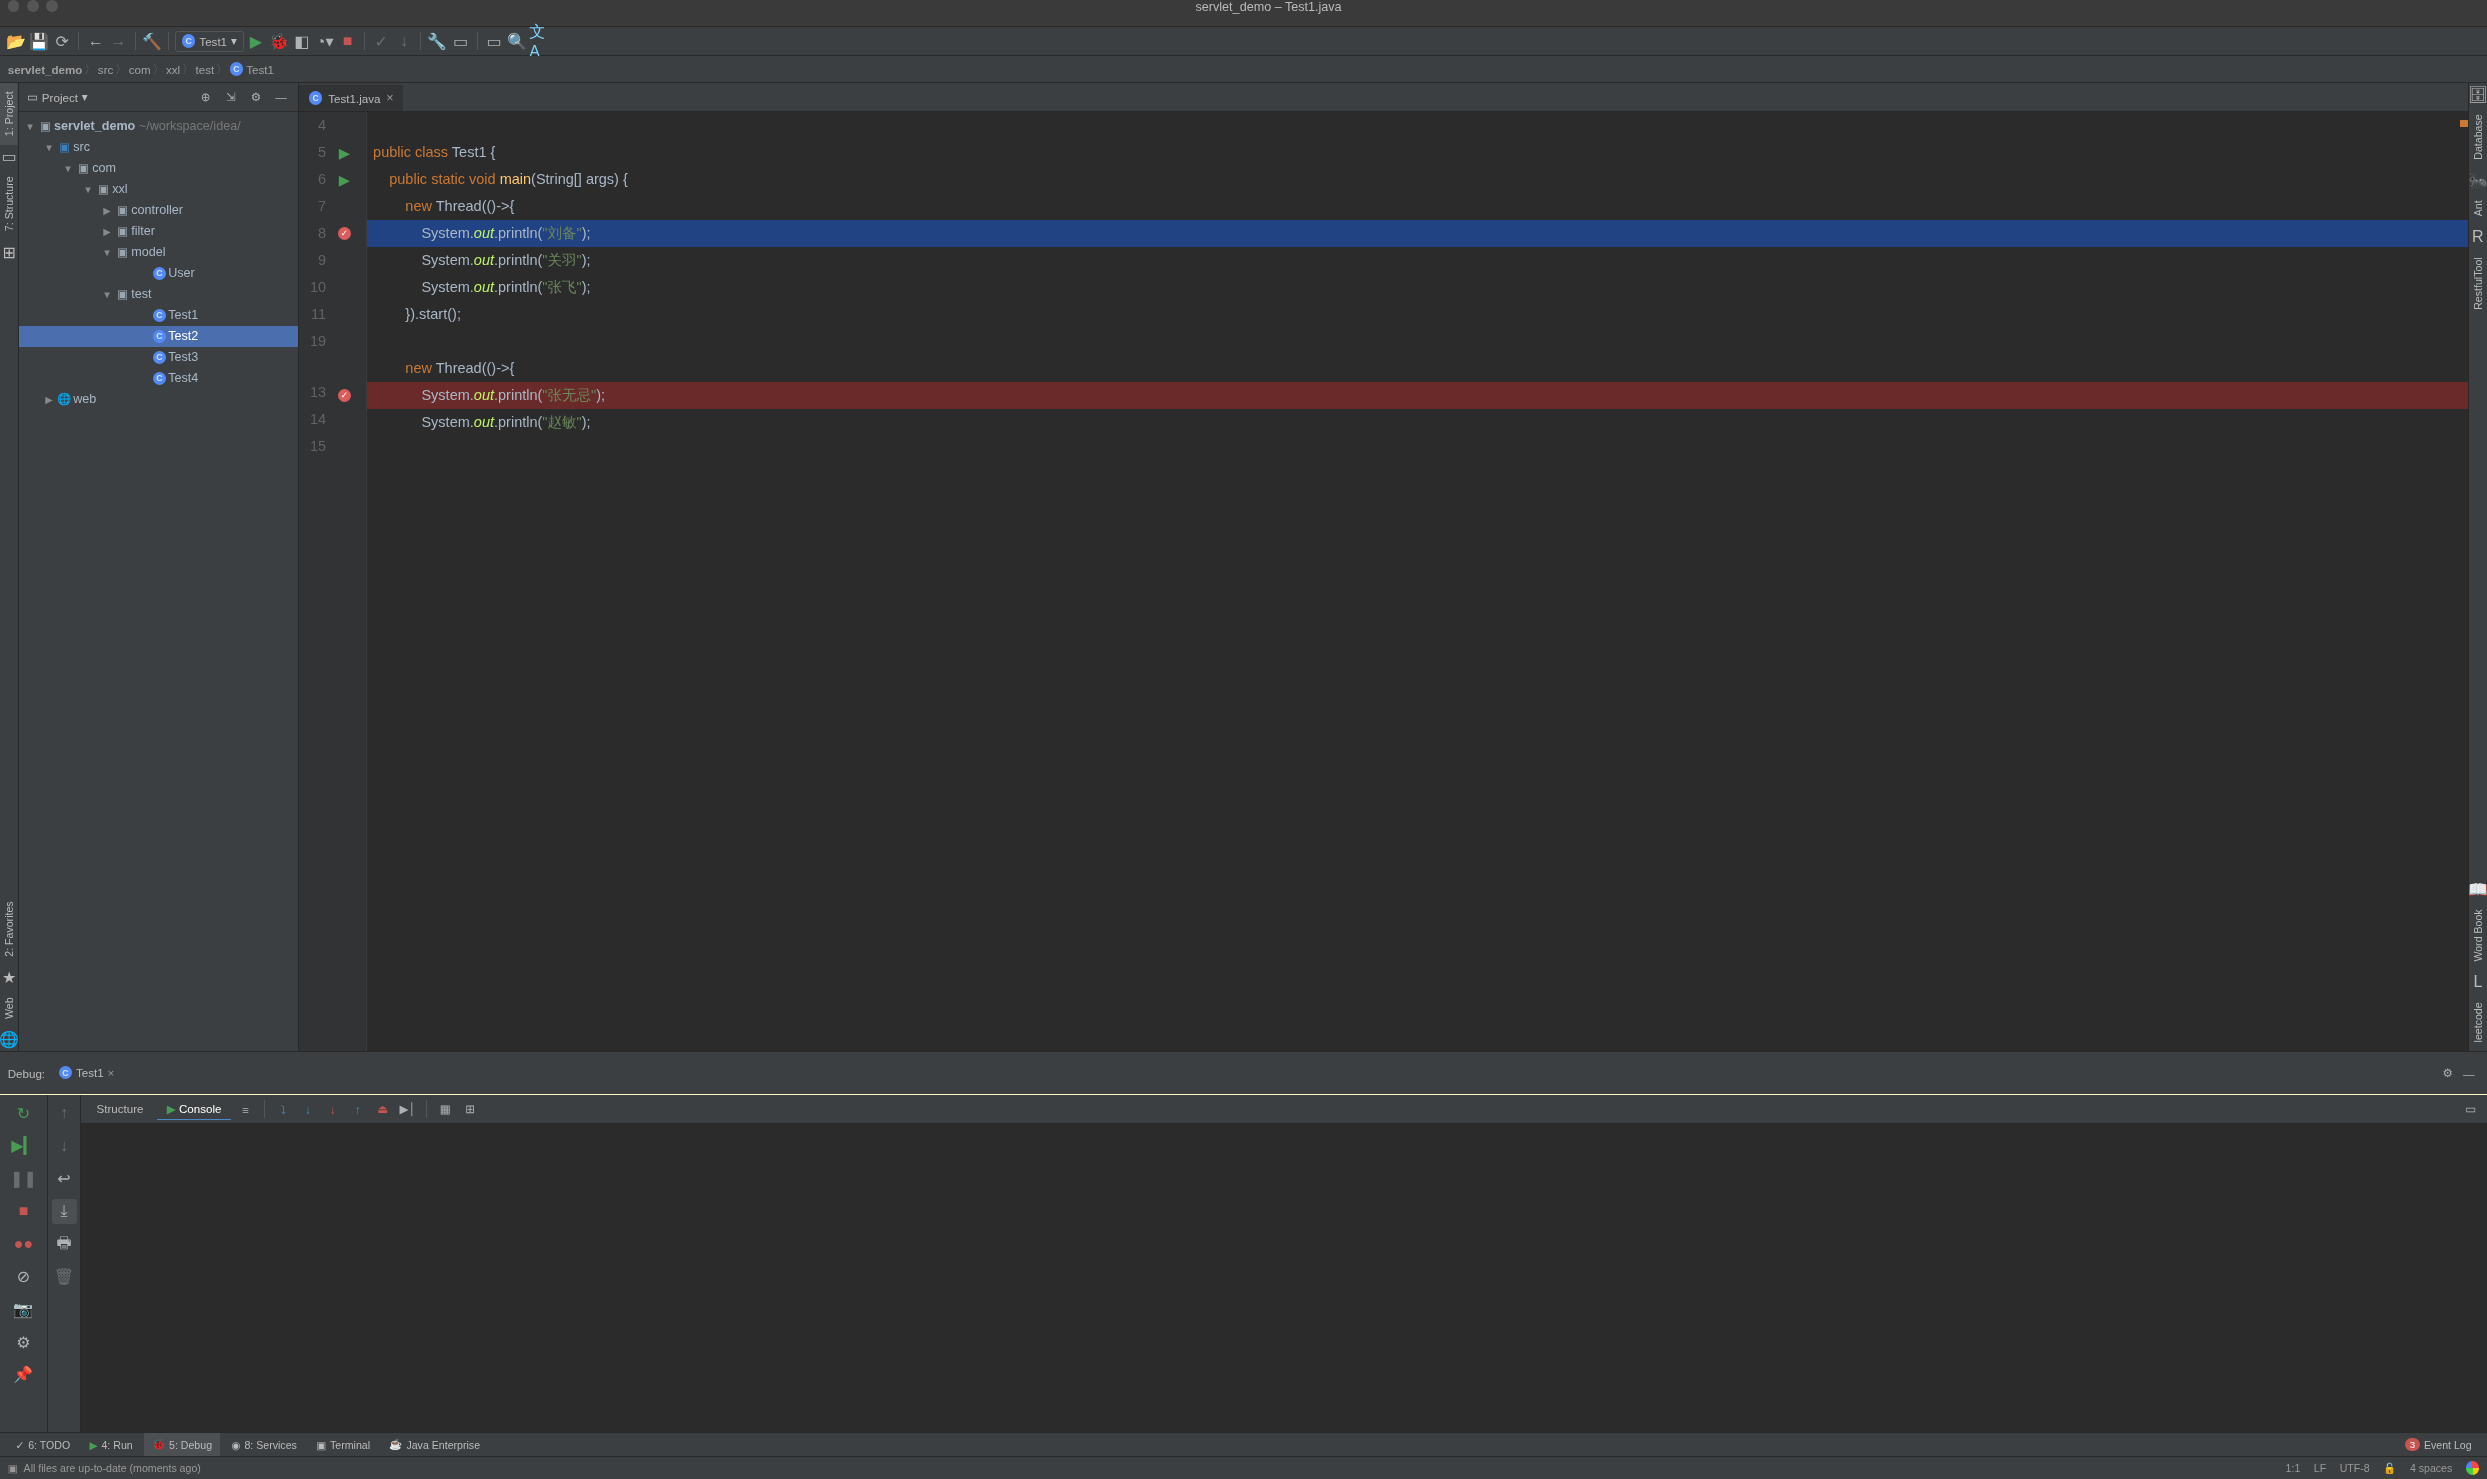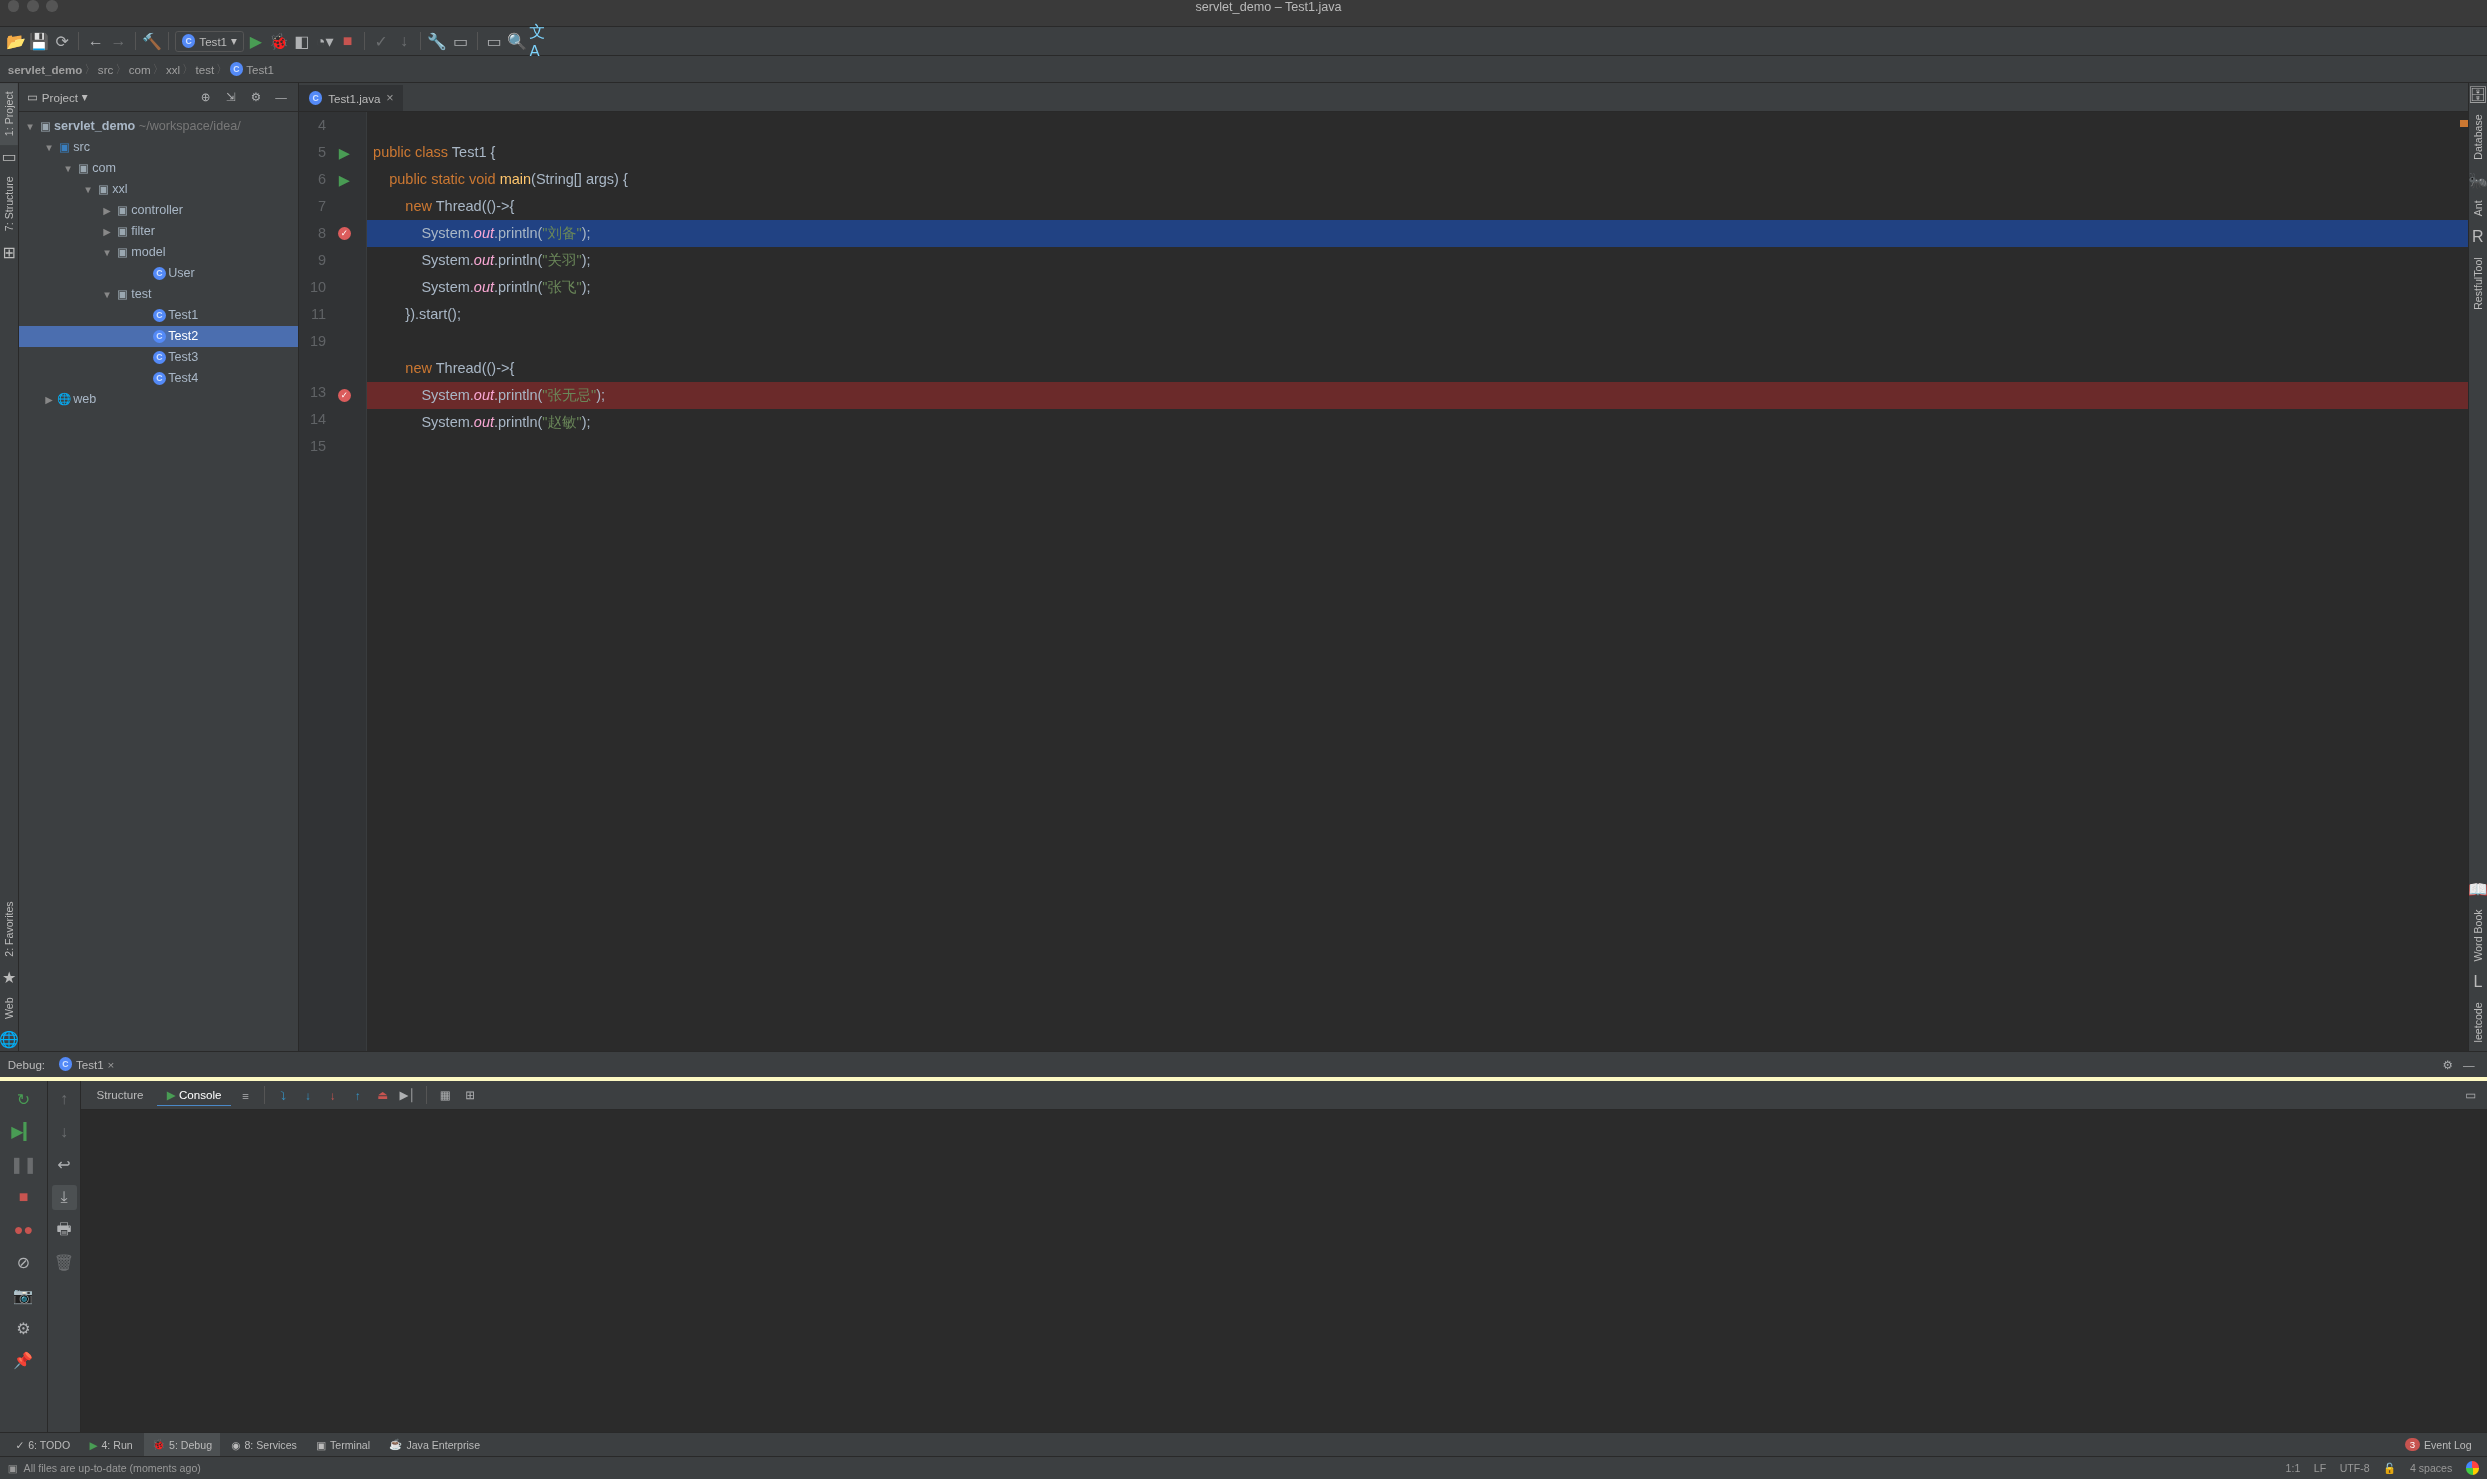--- a/index.html
+++ b/index.html
@@ -42,25 +42,25 @@
 .gutter-nums { width:35px; text-align:right; padding-right:7.7px; color:#606366; line-height:27px; }
 .gutter-icons { width:33px; position:relative; }
 .gut-icon { position:absolute; left:1.9px; width:17.4px; height:17.4px; display:flex; align-items:center; justify-content:center; }
 .code { flex:1; position:relative; }
 .code-line { height:27px; line-height:27px; padding-left:5.8px; white-space:pre; }
 .code-line.highlight { background:#214283; }
 .code-line.bp-line { background:#6b2a2a; }
 .kw { color:#cc7832; }
 .str { color:#6a8759; }
 .mth { color:#ffc66d; }
-.fld { color:#f9a8d4; font-style:italic; }
+.fld { color:#bef264; font-style:italic; }
 .cls { color:#a9b7c6; }
 .right-rail { width:19.3px; background:#3c3f41; border-left:1px solid #292929; display:flex; flex-direction:column; align-items:center; }
 .debug-panel { height:381px; background:#3c3f41; border-top:1px solid #292929; display:flex; flex-direction:column; }
-.debug-header { height:29px; display:flex; align-items:center; padding:0 7.7px; font-size:11.6px; color:#bbb; border-bottom:4px solid #fef9c3; }
+.debug-header { height:43px; display:flex; align-items:center; padding:0 7.7px; font-size:11.6px; color:#bbb; border-bottom:1px solid #fef9c3; }
 .debug-header-title { }
 .debug-run-tab { display:flex; align-items:center; gap:3.9px; padding:0 7.7px; height:23px; border-bottom:1.9px solid #3c3f41; margin-left:5.8px; }
 .debug-header-spacer { flex:1; }
 .debug-body { flex:1; display:flex; }
 .debug-left { width:48px; background:#3c3f41; border-right:1px solid #292929; display:flex; flex-direction:column; align-items:center; padding-top:5.8px; gap:7.7px; }
 .dbg-btn { width:25px; height:25px; display:flex; align-items:center; justify-content:center; color:#afb1b3; cursor:pointer; border-radius:2.9px; }
 .dbg-btn.green { color:#499c54; }
 .dbg-btn.red { color:#c75450; }
 .dbg-btn.disabled { opacity:.4; }
 .debug-left2 { width:33px; background:#3c3f41; border-right:1px solid #292929; display:flex; flex-direction:column; align-items:center; padding-top:5.8px; gap:7.7px; }

